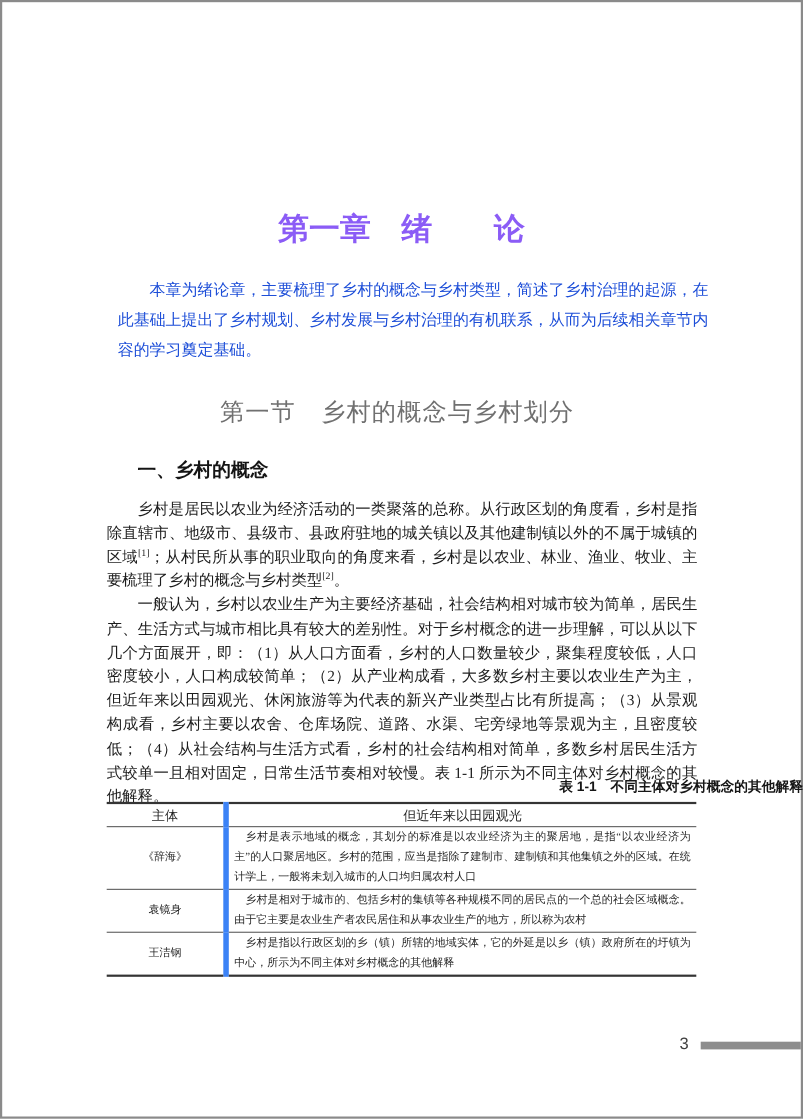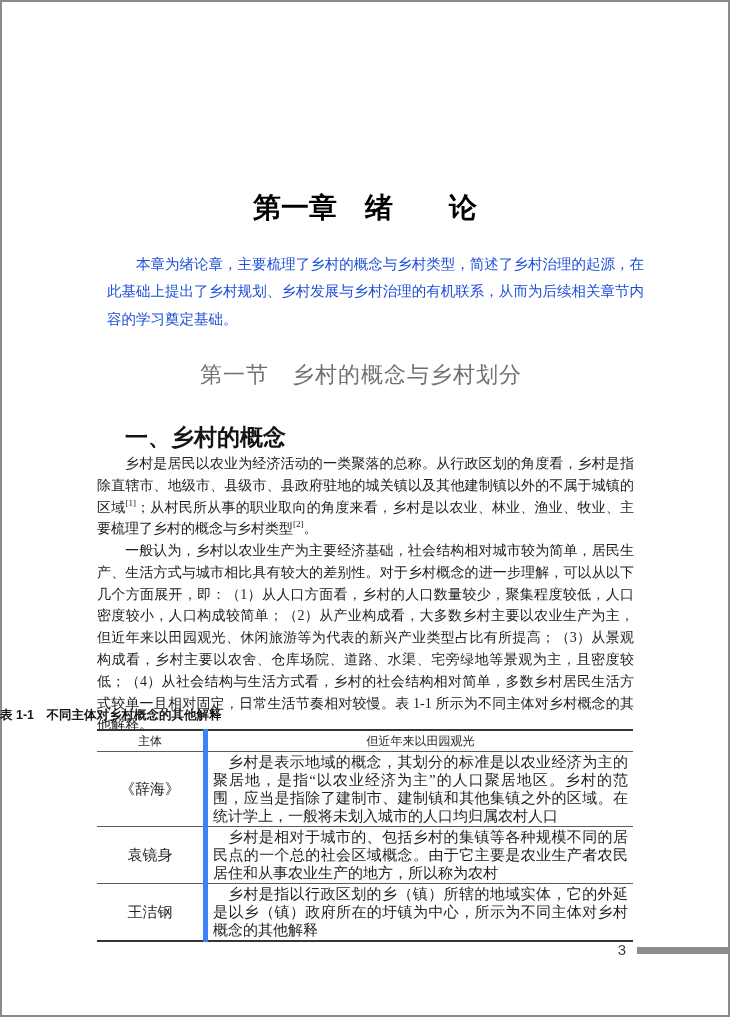--- a/index.html
+++ b/index.html
@@ -13,74 +13,74 @@
   }
   .frame {
     position: absolute; inset: 0;
     border: 2px solid #8a8a8a;
     pointer-events: none;
   }
   .chapter-title {
     position: absolute; top: 170px; left: 0; width: 730px;
     text-align: center;
     font-size: 28px; font-weight: bold;
-    color: #000000;
+    color: #8b5cf6;
     font-family: "Liberation Serif", "DejaVu Serif", serif;
   }
   .intro {
     position: absolute; top: 236px; left: 107px; width: 537px;
     font-size: 14.5px; line-height: 27.6px;
     text-align: justify; text-justify: inter-ideograph;
     text-indent: 2em;
     color: #1d4ed8;
   }
   .section-title {
     position: absolute; top: 342px; left: 0; width: 722px;
     text-align: center;
     font-size: 22px; font-weight: normal;
     letter-spacing: 1px;
     color: #707070;
     font-family: "Liberation Sans", "DejaVu Sans", sans-serif;
   }
   .subsection {
     position: absolute; top: 399px; left: 125px;
-    font-size: 23px; font-weight: bold;
+    font-size: 17px; font-weight: bold;
     color: #141414;
     font-family: "Liberation Sans", "DejaVu Sans", sans-serif;
   }
   .body-para {
     position: absolute; left: 97px; width: 537px;
     font-size: 14px; line-height: 21.8px;
     text-align: justify; text-justify: inter-ideograph;
     text-indent: 2em;
     color: #1c1c1c;
   }
   .para1 { top: 439px; }
   .para2 { top: 526px; }
   .body-para sup {
     font-size: 9px; line-height: 0; vertical-align: super;
   }
   .table-caption {
     position: absolute; top: 707px; left: 0; width: 730px;
-    text-align: left;
+    text-align: right;
     font-size: 12.5px; font-weight: bold;
     color: #161616;
     font-family: "Liberation Sans", "DejaVu Sans", sans-serif;
   }
   table.concept {
     position: absolute; top: 729px; left: 97px;
     width: 536px;
     border-collapse: collapse;
     border-top: 2px solid #343434;
     border-bottom: 2px solid #343434;
     table-layout: fixed;
   }
   table.concept th, table.concept td {
     font-weight: normal;
-    font-size: 15px; line-height: 18px;
+    font-size: 10px; line-height: 18px;
     color: #1f1f1f;
     vertical-align: middle;
     padding: 1px 5px;
   }
   table.concept th {
     font-size: 12px;
     height: 17px;
     text-align: center;
     border-bottom: 1px solid #5c5c5c;
   }

